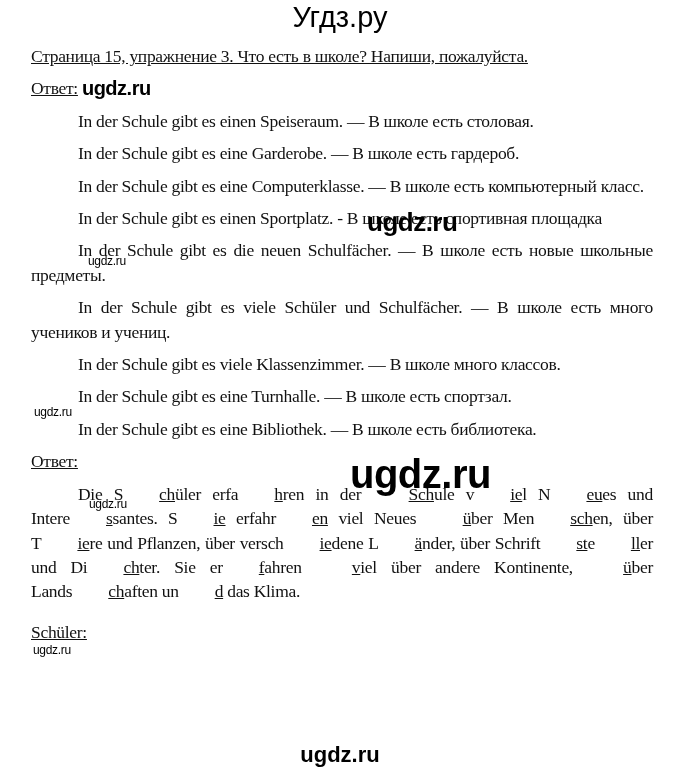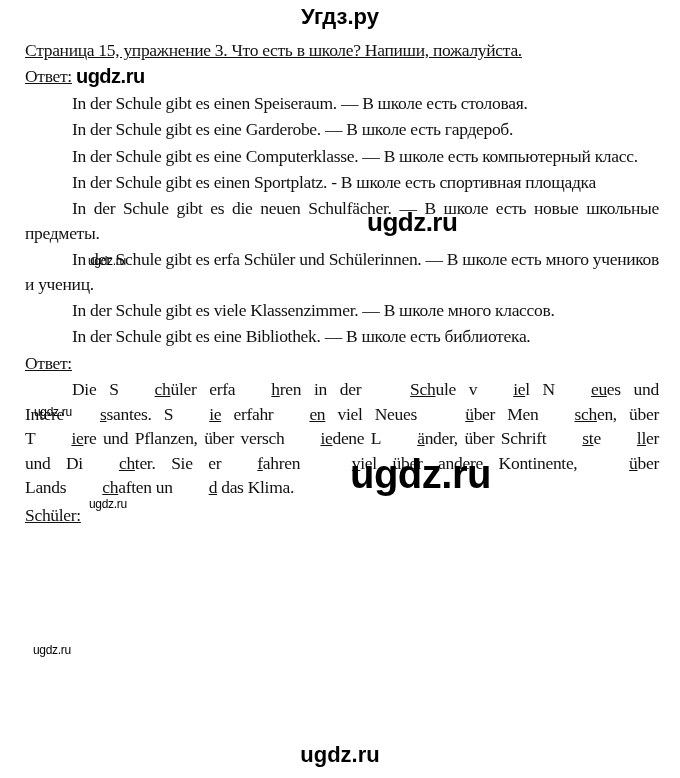--- a/index.html
+++ b/index.html
@@ -15,36 +15,36 @@
       color: #111111;
       font-family: "Liberation Serif", "DejaVu Serif", serif;
     }
     .site-title {
       position: absolute;
       top: 2px;
       left: 0;
       width: 680px;
       text-align: center;
       font-family: "Liberation Sans", "DejaVu Sans", sans-serif;
-      font-weight: bold;
-      font-size: 22px;
+      font-weight: normal;
+      font-size: 29px;
       line-height: 30px;
       color: #000;
     }
     .doc {
       position: absolute;
       left: 23px;
       top: 36px;
       width: 638px;
       font-size: 17.5px;
       line-height: 24.4px;
       letter-spacing: -0.3px;
     }
     .doc p {
-      margin: 2px;
+      margin: 8px;
       text-align: justify;
       text-align-last: left;
     }
     .heading {
       text-decoration: underline;
     }
     .indent {
       text-indent: 47px;
     }
     .answer-label {
@@ -96,22 +96,23 @@
 <div class="site-title">Угдз.ру</div>
 
 <div class="doc">
   <p class="heading">Страница 15, упражнение 3. Что есть в школе? Напиши, пожалуйста.</p>
   <p><span class="answer-label">Ответ:</span><span class="wm-big wm-inline">ugdz.ru</span></p>
   <p class="indent">In der Schule gibt es einen Speiseraum. — В школе есть столовая.</p>
   <p class="indent">In der Schule gibt es eine Garderobe. — В школе есть гардероб.</p>
   <p class="indent">In der Schule gibt es eine Computerklasse. — В школе есть компьютерный класс.</p>
   <p class="indent">In der Schule gibt es einen Sportplatz. -  В школе есть спортивная площадка</p>
   <p class="indent">In der Schule gibt es die neuen Schulfächer. — В школе есть новые школьные предметы.</p>
-  <p class="indent">In der Schule gibt es erfa Schüler und Schülerinnen. — В школе есть много учеников и учениц.</p>
+  <p class="indent">In der Schule gibt es viele Schüler und Schulfächer. — В школе есть много учеников и учениц.</p>
   <p class="indent">In der Schule gibt es viele Klassenzimmer. — В школе много классов.</p>
+  <p class="indent">In der Schule gibt es eine Turnhalle. — В школе есть спортзал.</p>
   <p class="indent">In der Schule gibt es eine Bibliothek. — В школе есть библиотека.</p>
 
   <p><span class="answer-label">Ответ:</span></p>
   <p class="indent" id="ex4-answer"><span>Die S</span><span class="u">ch</span><span>üler erfa</span><span class="u">h</span><span>ren in der </span><span class="u">Sch</span><span>ule v</span><span class="u">ie</span><span>l N</span><span class="u">eu</span><span>es und Intere</span><span class="u">s</span><span>santes. S</span><span class="u">ie</span><span> erfahr</span><span class="u">en</span><span> viel Neues </span><span class="u">ü</span><span>ber Men</span><span class="u">sch</span><span>en, über T</span><span class="u">ie</span><span>re und Pflanzen, über versch</span><span class="u">ie</span><span>dene L</span><span class="u">ä</span><span>nder, über Schrift</span><span class="u">st</span><span>e</span><span class="u">ll</span><span>er und Di</span><span class="u">ch</span><span>ter. Sie er</span><span class="u">f</span><span>ahren </span><span class="u">v</span><span>iel über andere Kontinente, </span><span class="u">ü</span><span>ber Lands</span><span class="u">ch</span><span>aften un</span><span class="u">d</span><span> das Klima.</span></p>
   <p class="heading" style="display:inline-block;">Schüler:</p>
 </div>
 
 <div class="wm-abs" style="left:367px; top:207px; font-size:26px;">ugdz.ru</div>
 <div class="wm-small" style="left:88px; top:254px;">ugdz.ru</div>
 <div class="wm-small" style="left:34px; top:405px;">ugdz.ru</div>

